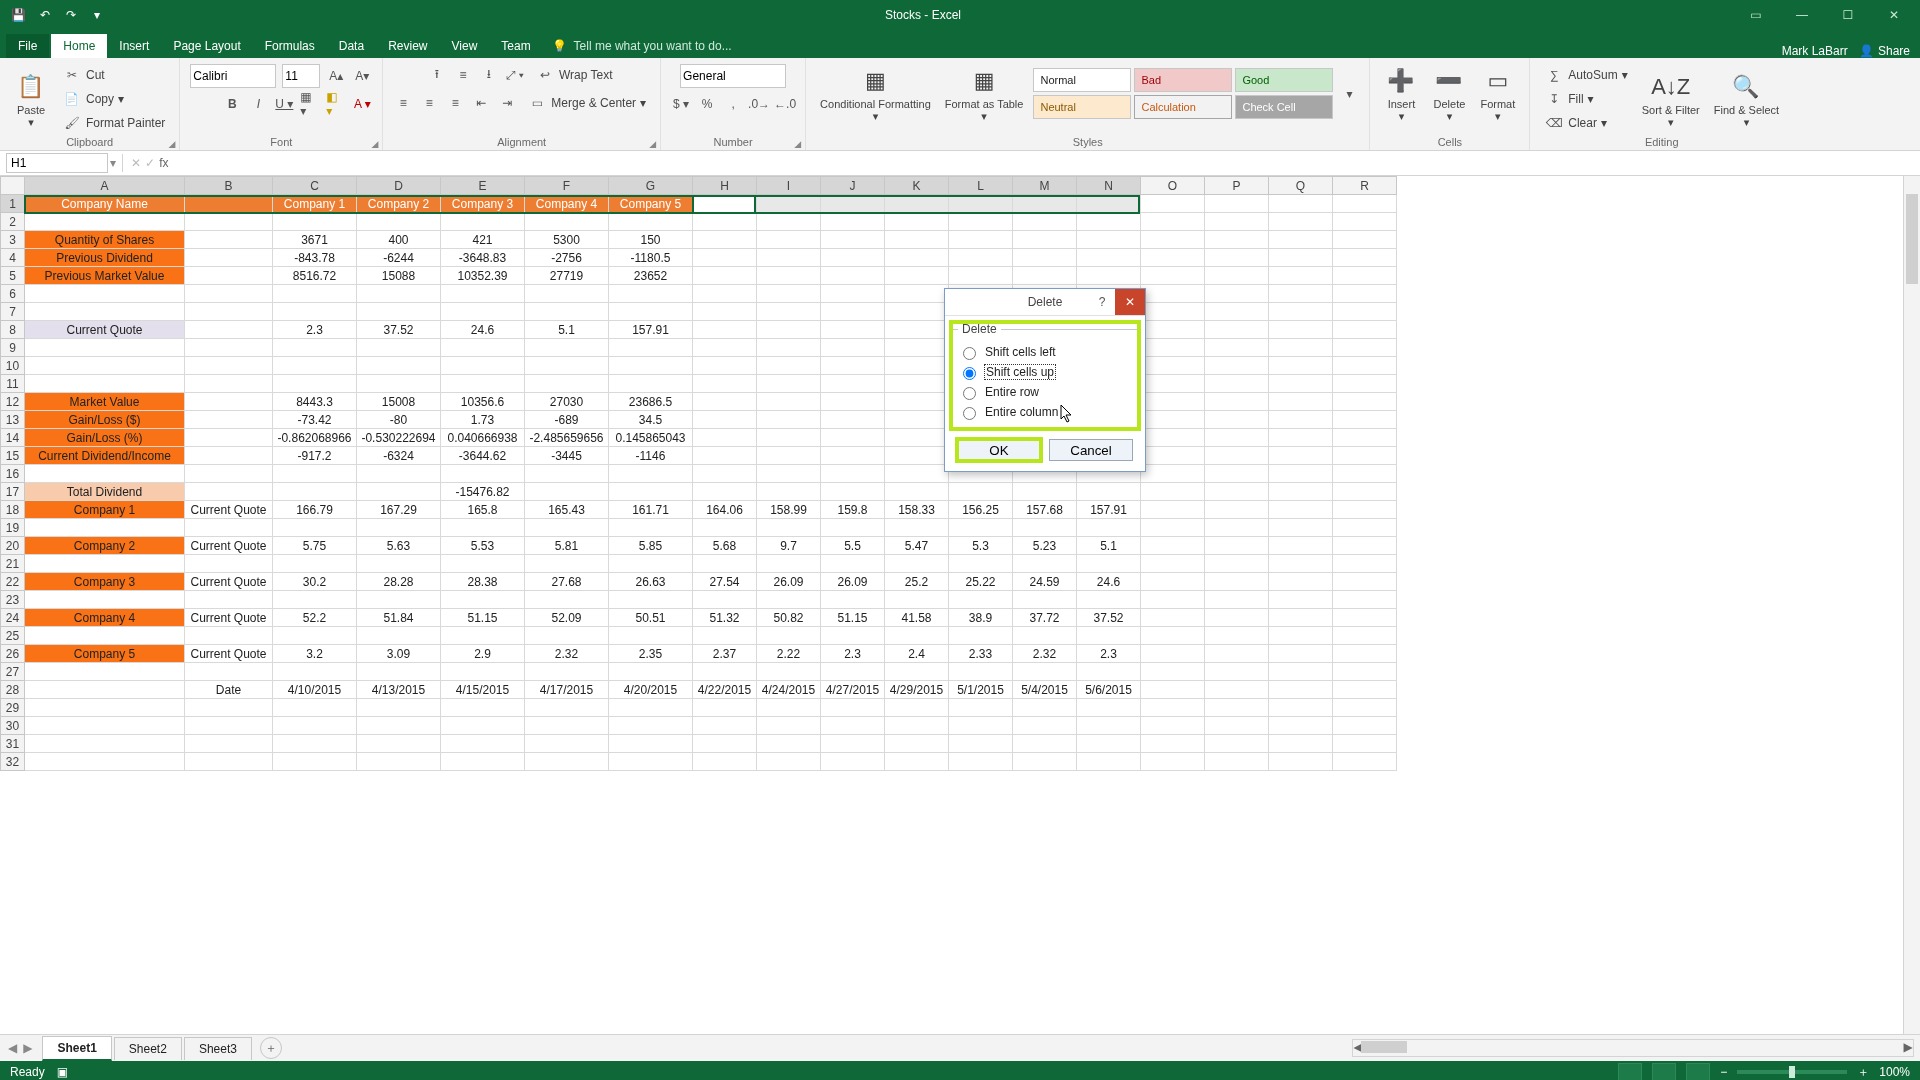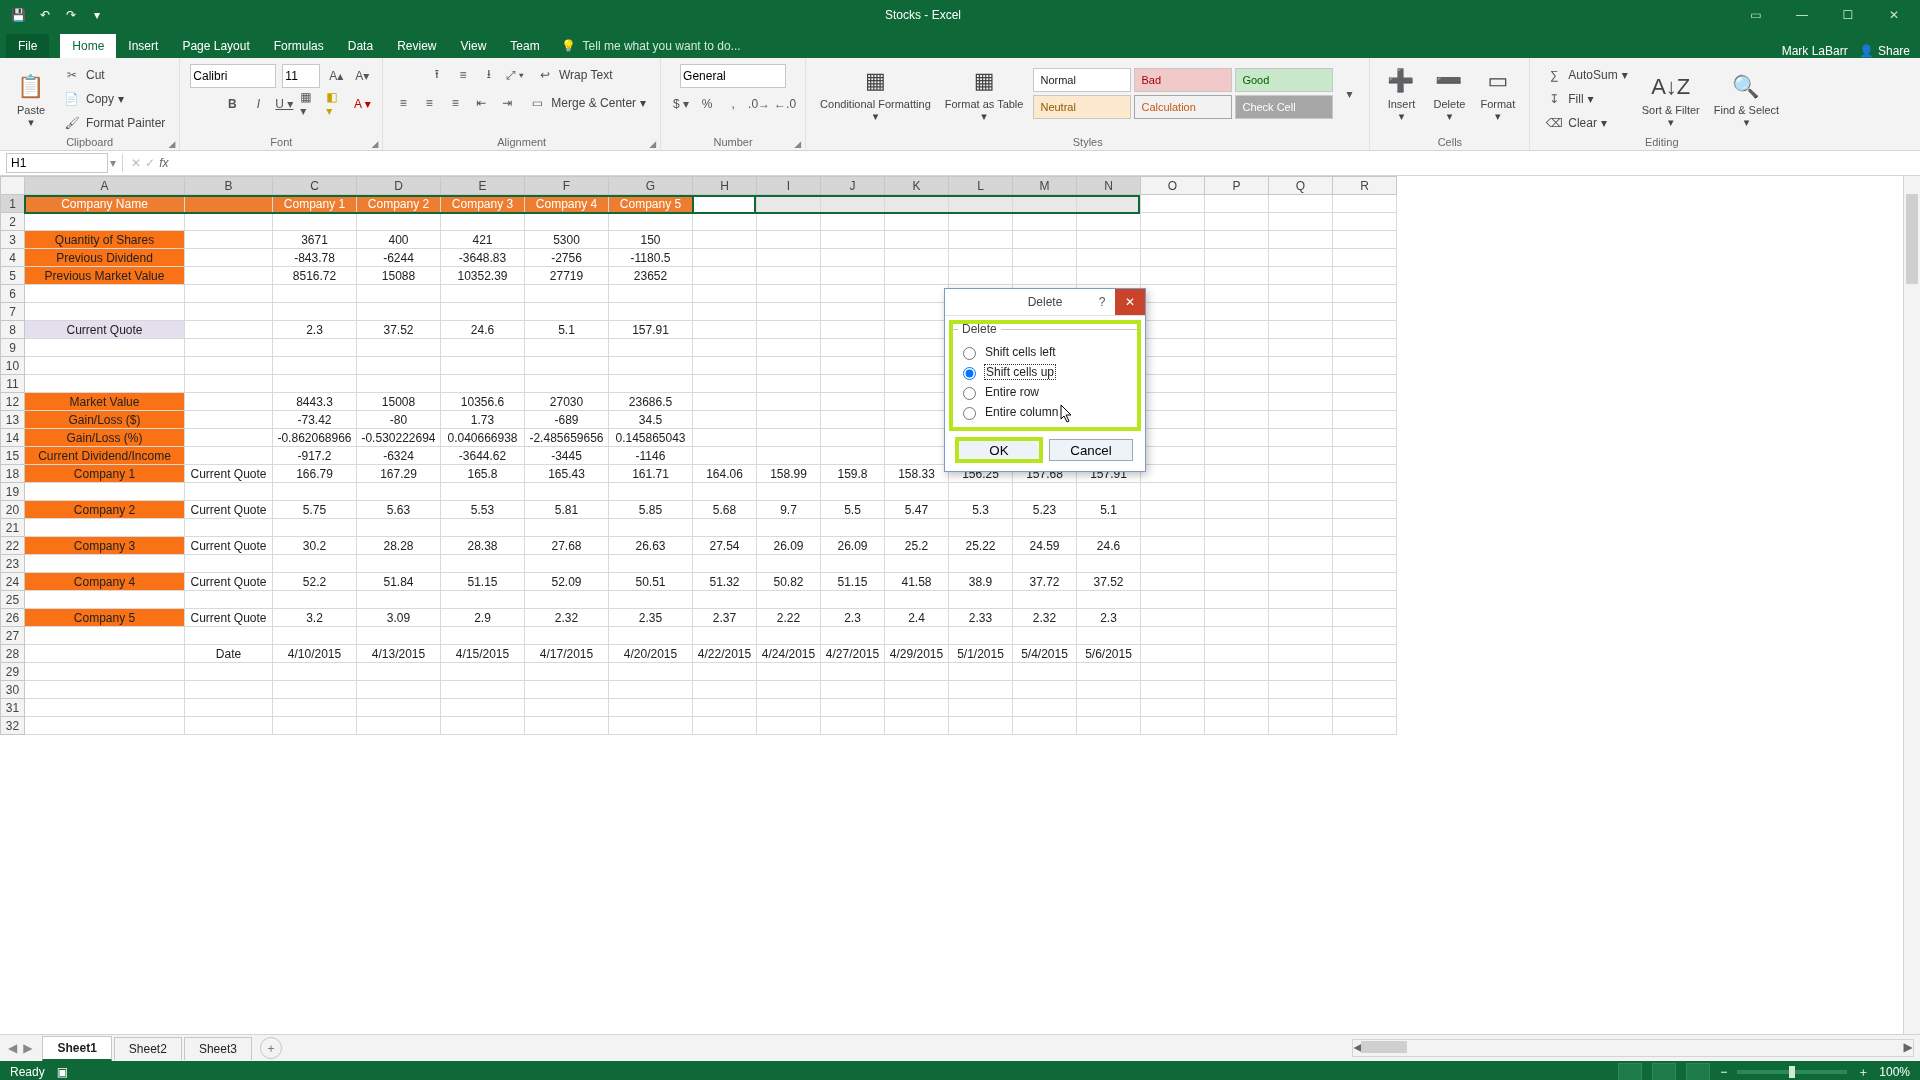--- a/index.html
+++ b/index.html
@@ -7,21 +7,21 @@
 .titlebar{height:30px;background:#0e6837;color:#fff;display:flex;align-items:center}
 .titlebar .qat{display:flex;align-items:center;gap:4px;padding-left:8px}
 .titlebar .qat .btn{width:22px;height:22px;display:flex;align-items:center;justify-content:center;color:#fff}
 .titlebar .title{flex:1;text-align:center;font-size:12px}
 .titlebar .winctl{display:flex;gap:10px;padding-right:8px}
 .titlebar .winctl .wc{width:36px;height:24px;display:flex;align-items:center;justify-content:center;color:#cde8d7}
 
 .tabstrip{height:28px;background:#0e6837;display:flex;align-items:flex-end;padding-left:6px}
 .tab{padding:5px 12px;color:#fff;font-size:12px;cursor:pointer}
 .tab.active{background:#fff;color:#0e6837}
-.tab.file{background:#0a5a2f;color:#fff;margin-right:11px}
+.tab.file{background:#0a5a2f;color:#fff;margin-right:2px}
 .tellme{color:#cfe9db;padding:5px 10px;display:flex;align-items:center;gap:6px}
 .tellme .bulb{color:#cfe9db}
 .tabstrip .right{margin-left:auto;display:flex;align-items:center;color:#fff;padding-right:10px;gap:12px}
 
 .ribbon{height:92px;background:#f3f3f3;border-bottom:1px solid #d4d4d4;display:flex}
 .group{border-right:1px solid #e1e1e1;padding:6px 10px 2px 10px;display:flex;flex-direction:column;justify-content:space-between}
 .group .gtitle{text-align:center;color:#6a6a6a;font-size:11px;padding-top:2px;position:relative}
 .group .launcher{position:absolute;right:-6px;bottom:-1px;font-size:9px;color:#888}
 .row{display:flex;align-items:center;gap:6px}
 .vstack{display:flex;flex-direction:column;align-items:center;gap:2px}
@@ -256,21 +256,21 @@
     <div class="gtitle"><span>Editing</span></div>
   </div>
 </div>
 
 <div class="fbar">
   <input class="namebox" value="H1" style="">
   <span style="color:#888">▾</span>
   <div class="sep"></div>
   <span class="fx" style="color:#bbb">✕</span>
   <span class="fx" style="color:#bbb">✓</span>
-  <span class="fx" style="font-style:italic">fx</span>
+  <span class="fx" style="">fx</span>
   <input class="fxin" style="">
 </div>
 
 <div class="gridwrap">
   <table class="sheet" id="sheet">
       <colgroup>
         <col style="width:24px">
         <col style="width:160px">
         <col style="width:88px">
         <col style="width:84px">
@@ -610,20 +610,62 @@
         </tr>
         <tr>
           <th class="">15</th>
           <td class="hdr-blue">Current Dividend/Income</td>
           <td class=""></td>
           <td class="">-917.2</td>
           <td class="">-6324</td>
           <td class="">-3644.62</td>
           <td class="">-3445</td>
           <td class="">-1146</td>
+          <td class=""></td>
+          <td class=""></td>
+          <td class=""></td>
+          <td class=""></td>
+          <td class=""></td>
+          <td class=""></td>
+          <td class=""></td>
+          <td class=""></td>
+          <td class=""></td>
+          <td class=""></td>
+          <td class=""></td>
+        </tr>
+        <tr>
+          <th class="">16</th>
+          <td class=""></td>
+          <td class=""></td>
+          <td class=""></td>
+          <td class=""></td>
+          <td class=""></td>
+          <td class=""></td>
+          <td class=""></td>
+          <td class=""></td>
+          <td class=""></td>
+          <td class=""></td>
+          <td class=""></td>
+          <td class=""></td>
+          <td class=""></td>
+          <td class=""></td>
+          <td class=""></td>
+          <td class=""></td>
+          <td class=""></td>
+          <td class=""></td>
+        </tr>
+        <tr>
+          <th class="">17</th>
+          <td class="hdr-red">Total Dividend</td>
+          <td class=""></td>
+          <td class=""></td>
+          <td class=""></td>
+          <td class="">-15476.82</td>
+          <td class=""></td>
+          <td class=""></td>
           <td class=""></td>
           <td class=""></td>
           <td class=""></td>
           <td class=""></td>
           <td class=""></td>
           <td class=""></td>
           <td class=""></td>
           <td class=""></td>
           <td class=""></td>
           <td class=""></td>

